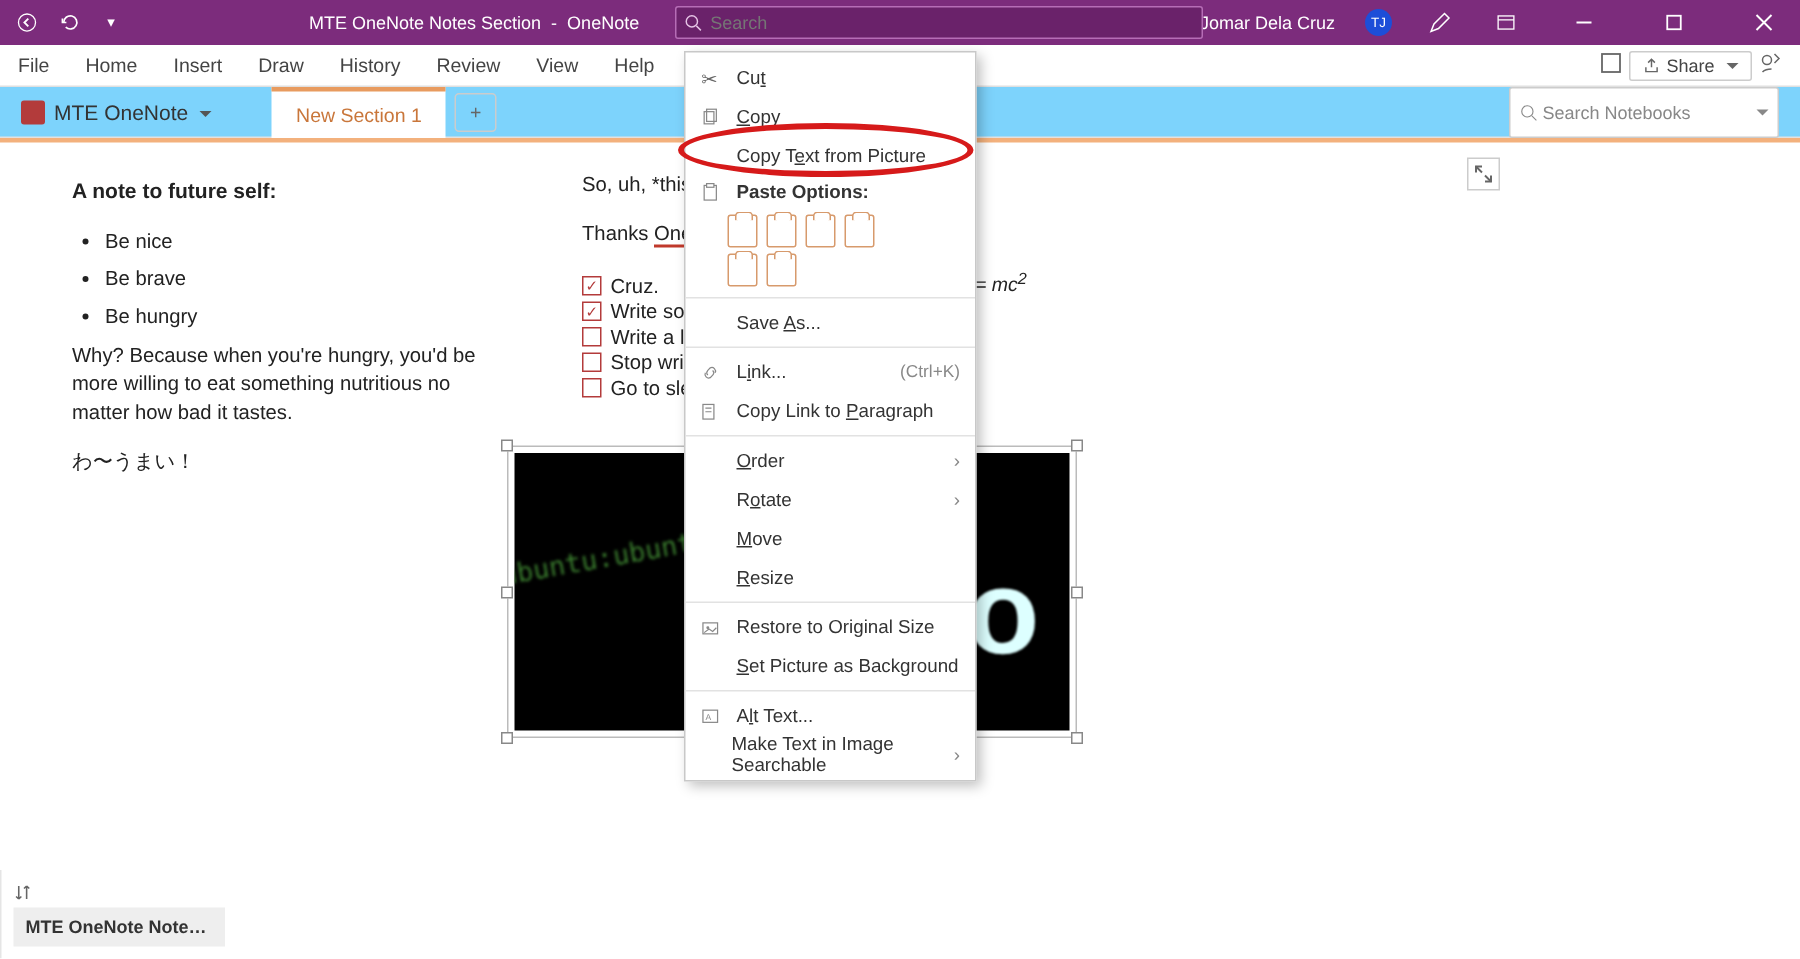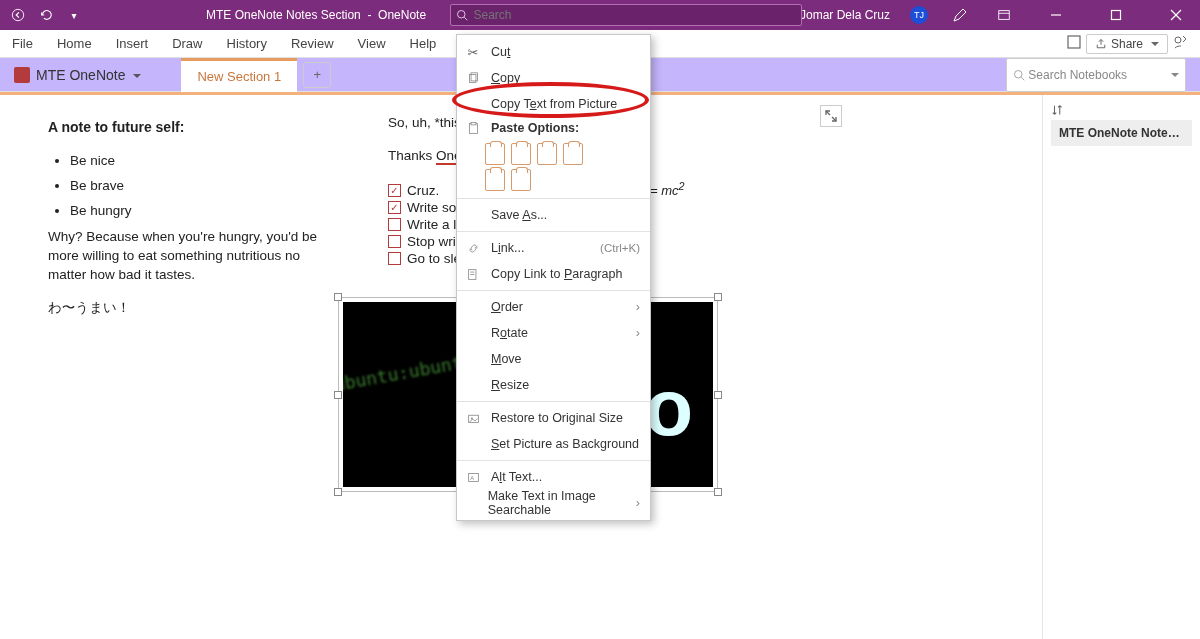--- a/index.html
+++ b/index.html
@@ -17,33 +17,33 @@
 .titlebar .avatar { width: 18px; height: 18px; border-radius: 50%; background: #1d4ed8; display:flex; align-items:center; justify-content:center; font-size:9px; color:#fff;}
 .titlebar .win-btn { width: 40px; height: 30px; display:flex; align-items:center; justify-content:center; color:#fff;}
 
 
 .ribbon { height: 28px; background: #fff; display: flex; align-items: center; border-bottom: 1px solid #e0e0e0; font-size: 13px; color: #444;}
 .ribbon .ritem { padding: 0 12px; height: 100%; display:flex; align-items:center; }
 .ribbon .right { margin-left: auto; display: flex; align-items: center; gap: 4px; padding-right: 12px;}
 .ribbon .share { border: 1px solid #ccc; border-radius: 2px; padding: 2px 8px; font-size:12px; display:flex; align-items:center; gap:4px;}
 
 
-.nbbar { height: 34px; background: #c4b5fd; display:flex; align-items:center; border-bottom:1px solid #e1e1e1; position:relative;}
+.nbbar { height: 34px; background: #7dd3fc; display:flex; align-items:center; border-bottom:1px solid #e1e1e1; position:relative;}
 .nbbar .nb-icon { width:16px; height:16px; background:#b33b3b; border-radius:2px; margin-left:14px; margin-right:6px;}
 .nbbar .nb-name { font-size:14px; color:#333;}
 .nbbar .tab { margin-left:40px; background:#fff; border-top:3px solid #e89b5f; height:34px; display:flex; align-items:center; padding:0 16px; color:#c9763a; font-size:13px;}
 .nbbar .addtab { margin-left:6px; width:28px; height:26px; border:1px solid #ccc; border-radius:3px; display:flex;align-items:center;justify-content:center;color:#666;}
 .nbbar .searchnb { margin-left:auto; margin-right:14px; border:1px solid #ccc; background:#fff; border-radius:2px; height:22px; width:180px; display:flex; align-items:center; padding:16px 6px; font-size:12px; color:#888;}
 .nbbar .searchnb .chev { margin-left:auto; }
 
 
 .accent { height:3px; background:#f3b17d; }
 
 
-.content { display:flex; position:relative; height: calc(639px - 30px - 28px - 34px - 3px);}
+.content { display:flex; position:relative; height: calc(639px - 30px - 28px - 34px - 3px); flex-direction: column;}
 .page { flex:1; padding: 24px 20px 10px 48px; position:relative; color:#222; }
 .page h3 { font-size:14px; font-weight:600; margin-bottom:18px;}
 .page ul { margin-left: 22px; }
 .page ul li { font-size:13.5px; margin-bottom:10px; list-style: disc;}
 .page p { font-size:13.5px; line-height:1.4; margin-top:0; max-width:280px;}
 .page .jp { margin-top:14px;}
 .mid-col { position:absolute; left:388px; top:20px; width:300px; font-size:13.5px; color:#222;}
 .mid-col .todo { margin-top:20px; }
 .mid-col .todo div { display:flex; align-items:center; gap:6px; margin-bottom:2px;}
 .chk { width:13px; height:13px; border:1.5px solid #b33b3b; display:inline-flex; align-items:center; justify-content:center; font-size:10px; color:#b33b3b;}

